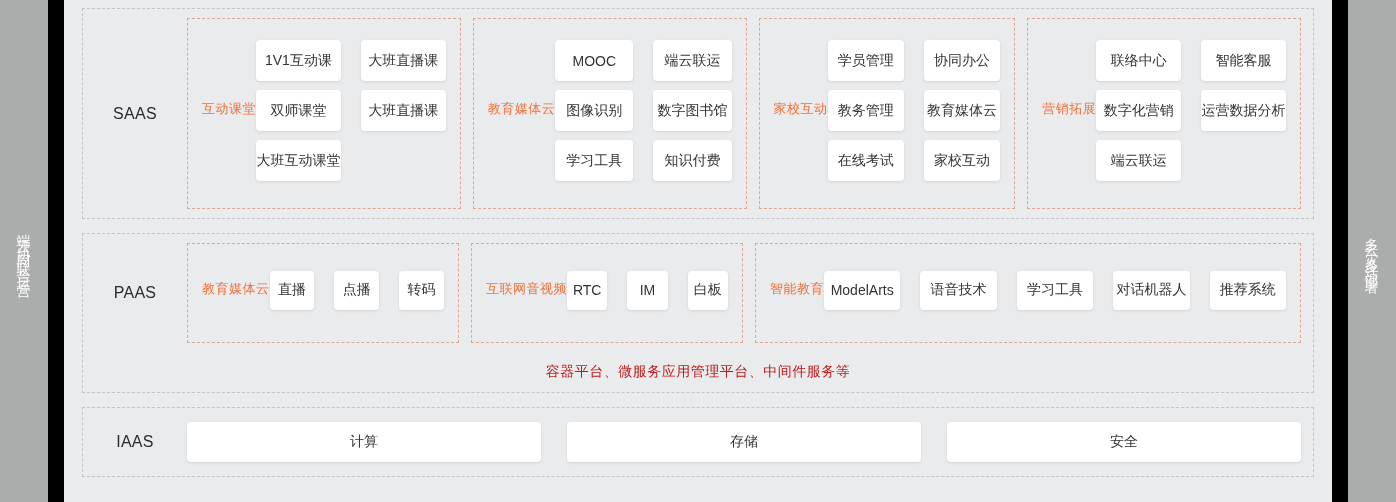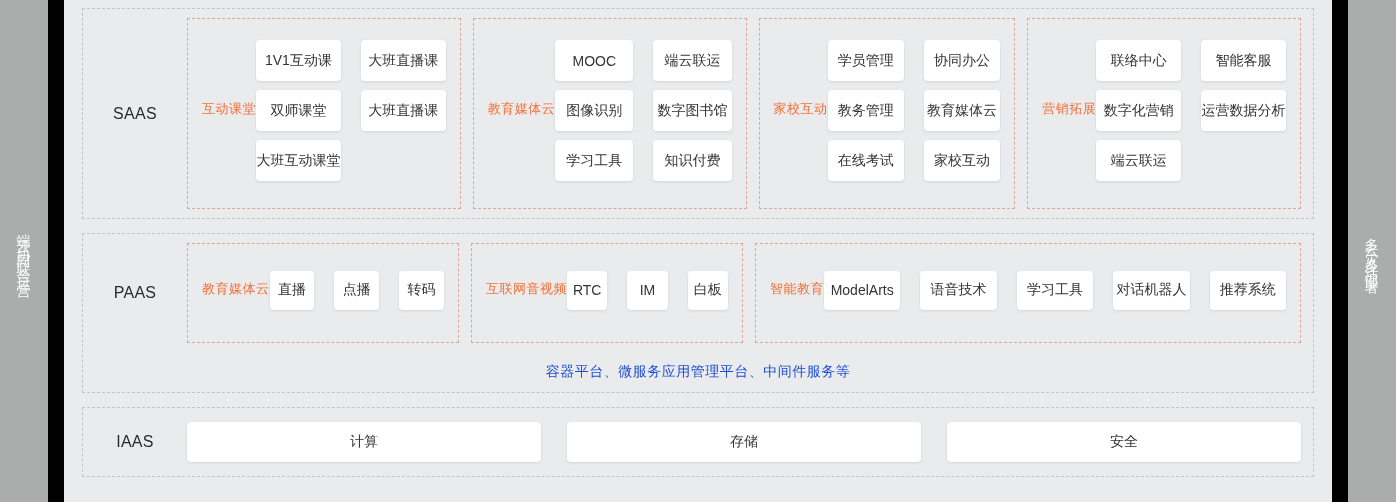--- a/index.html
+++ b/index.html
@@ -46,21 +46,21 @@
   .tier-label{
     flex:0 0 104px;
     display:flex;align-items:center;justify-content:center;
     font-size:16px;color:#2b2b2b;letter-spacing:.3px;
   }
   .tier-body{flex:1 1 auto;display:flex;gap:12px;padding:9px 12px 9px 0;box-sizing:border-box;}
 
   .paas-row{display:flex;align-items:stretch;flex:1 1 auto;}
   .paas-foot{
     height:40px;display:flex;align-items:center;justify-content:center;
-    font-size:14px;color:#1d4ed8;letter-spacing:.5px;
+    font-size:14px;color:#b91c1c;letter-spacing:.5px;
   }
 
   
   .group{
     border:1px dashed #dca895;
     box-sizing:border-box;
     padding:6px 14px 12px 14px;
     display:flex;flex-direction:row;align-items:center;
   }
   .group-title{

